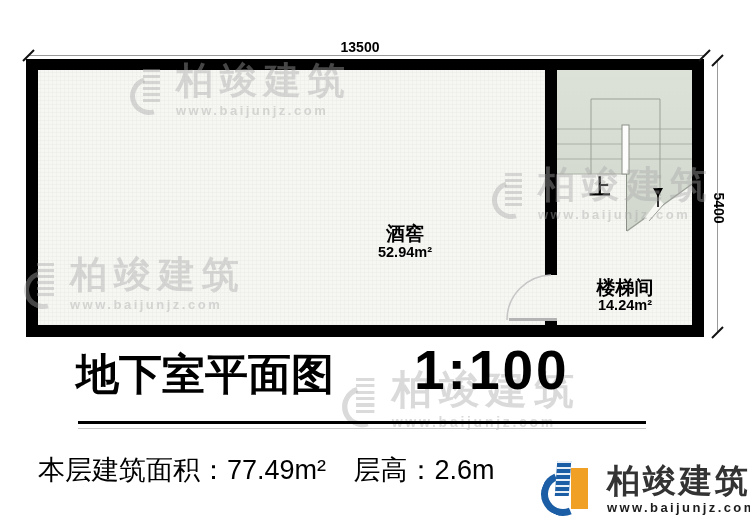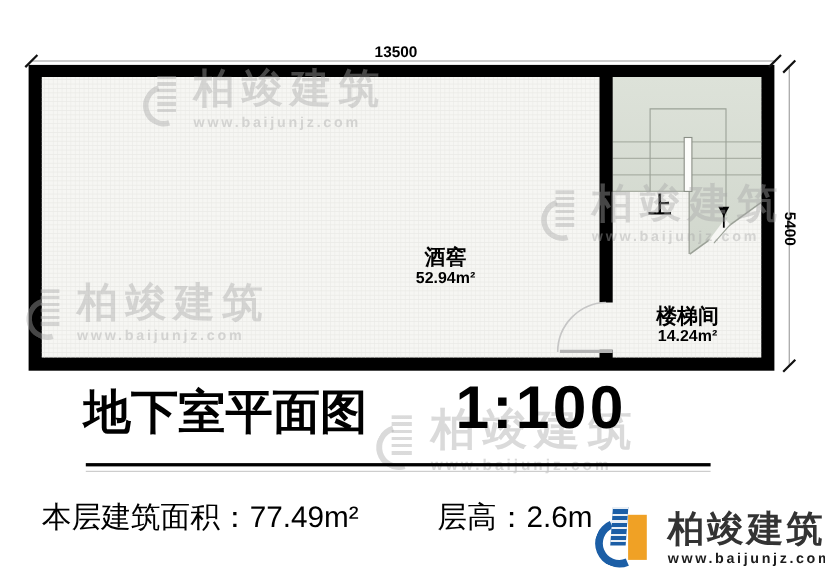--- a/index.html
+++ b/index.html
@@ -35,21 +35,21 @@
 
   
   .title-row{position:absolute;left:76px;top:338px;display:flex;align-items:baseline;}
   .title-main{font-size:43px;font-weight:900;letter-spacing:0px;line-height:1.25;}
   .title-scale{font-size:55px;font-weight:700;margin-left:80px;letter-spacing:3px;}
   .rule1{position:absolute;left:78px;top:421px;width:568px;height:3px;background:#000;}
   .rule2{position:absolute;left:78px;top:428px;width:568px;height:1px;background:#c8c8c8;}
 
   
   .info-row{position:absolute;left:38px;top:452px;font-size:27px;white-space:nowrap;}
-  .info-height{margin-left:64px;}
+  .info-height{margin-left:20px;}
 
   
   .logo{position:absolute;left:540px;top:457px;display:flex;align-items:center;}
   .logo-icon{width:62px;height:64px;position:relative;flex:0 0 auto;}
   .logo-swoosh{
     position:absolute;left:1px;top:15px;width:44px;height:44px;border-radius:50%;
     border:7px solid #1b5ea6;border-top-color:transparent;border-right-color:transparent;
     transform:rotate(22deg);box-sizing:border-box;
   }
   .logo-bld-blue{

